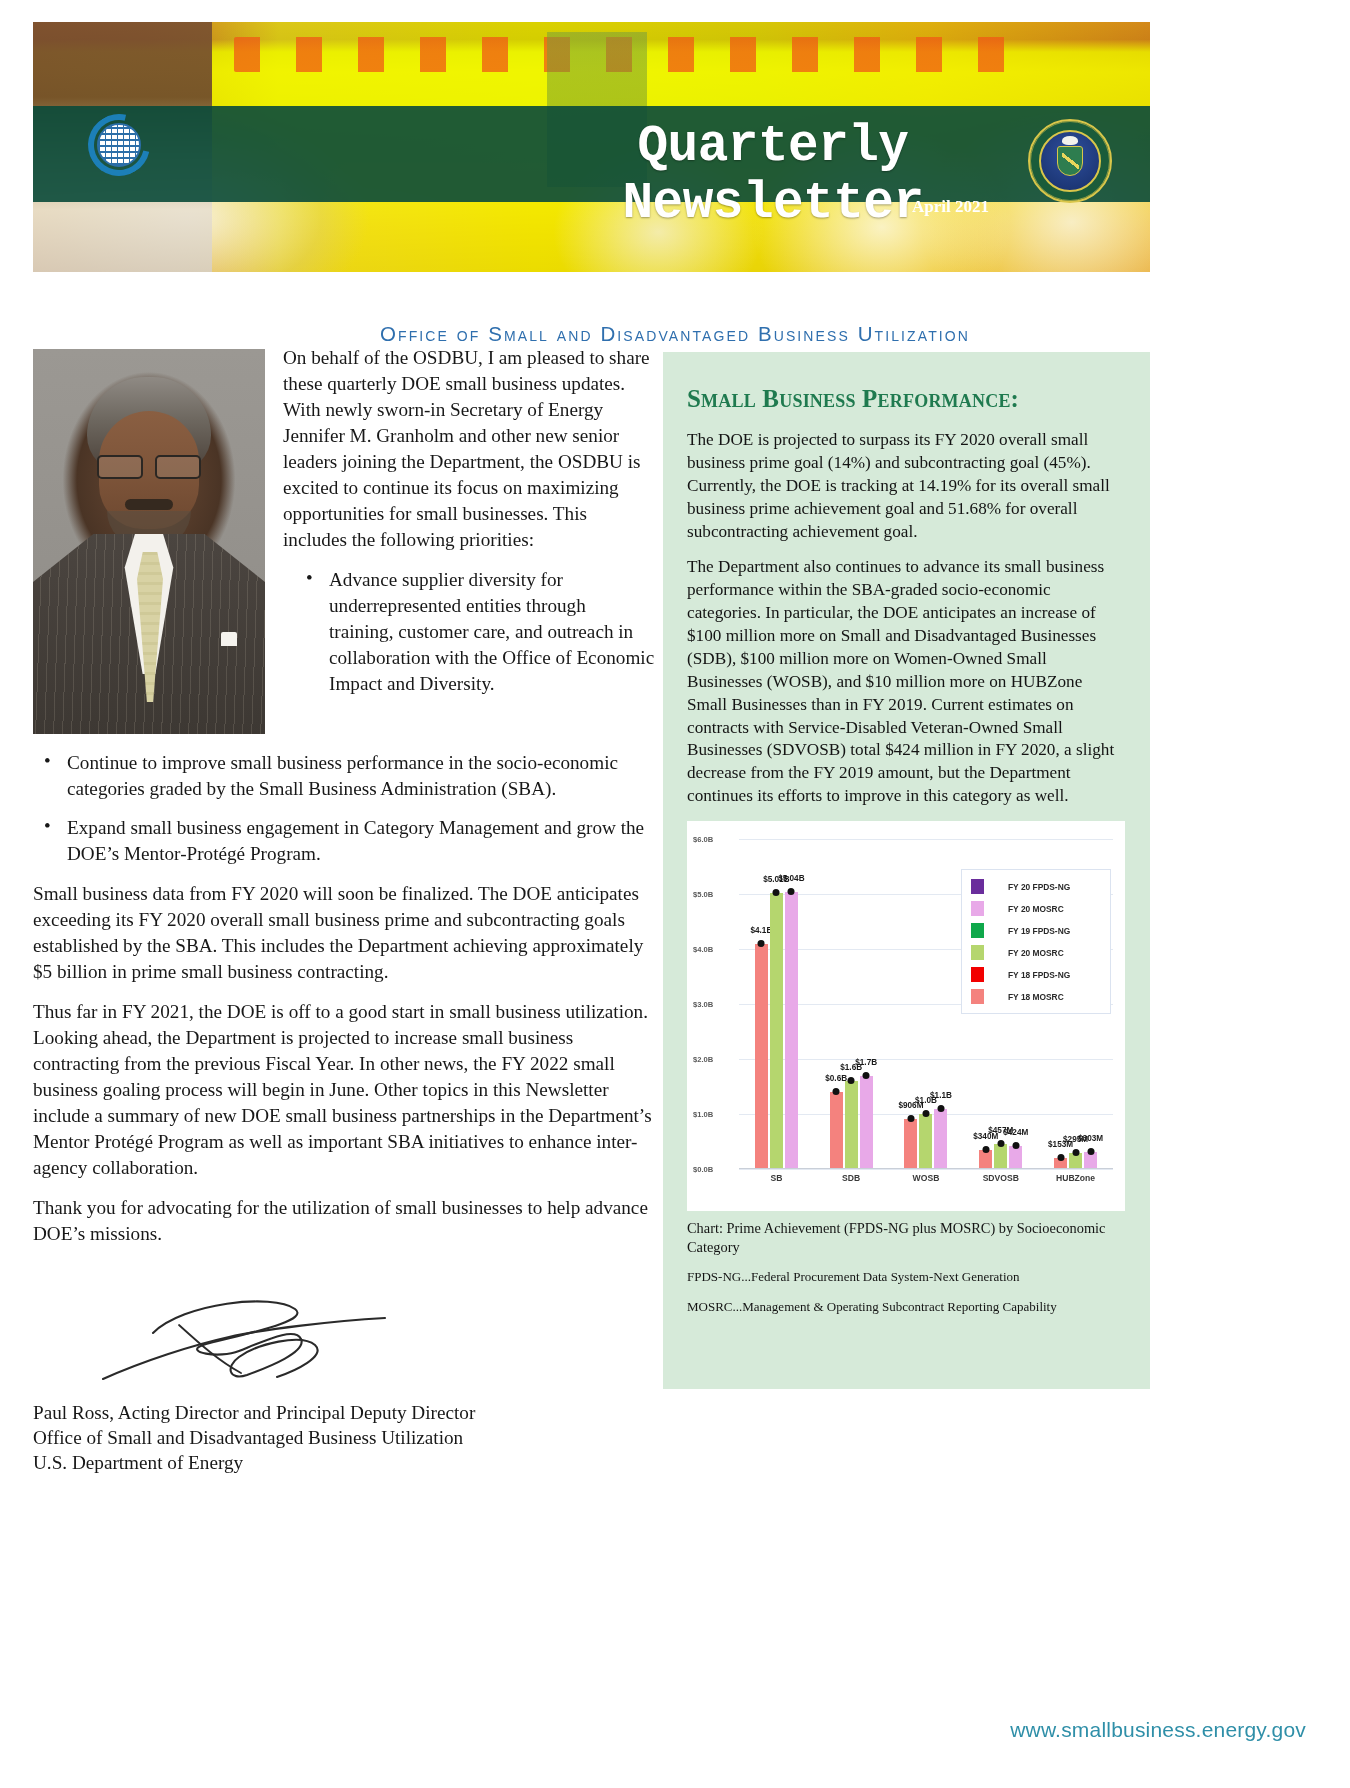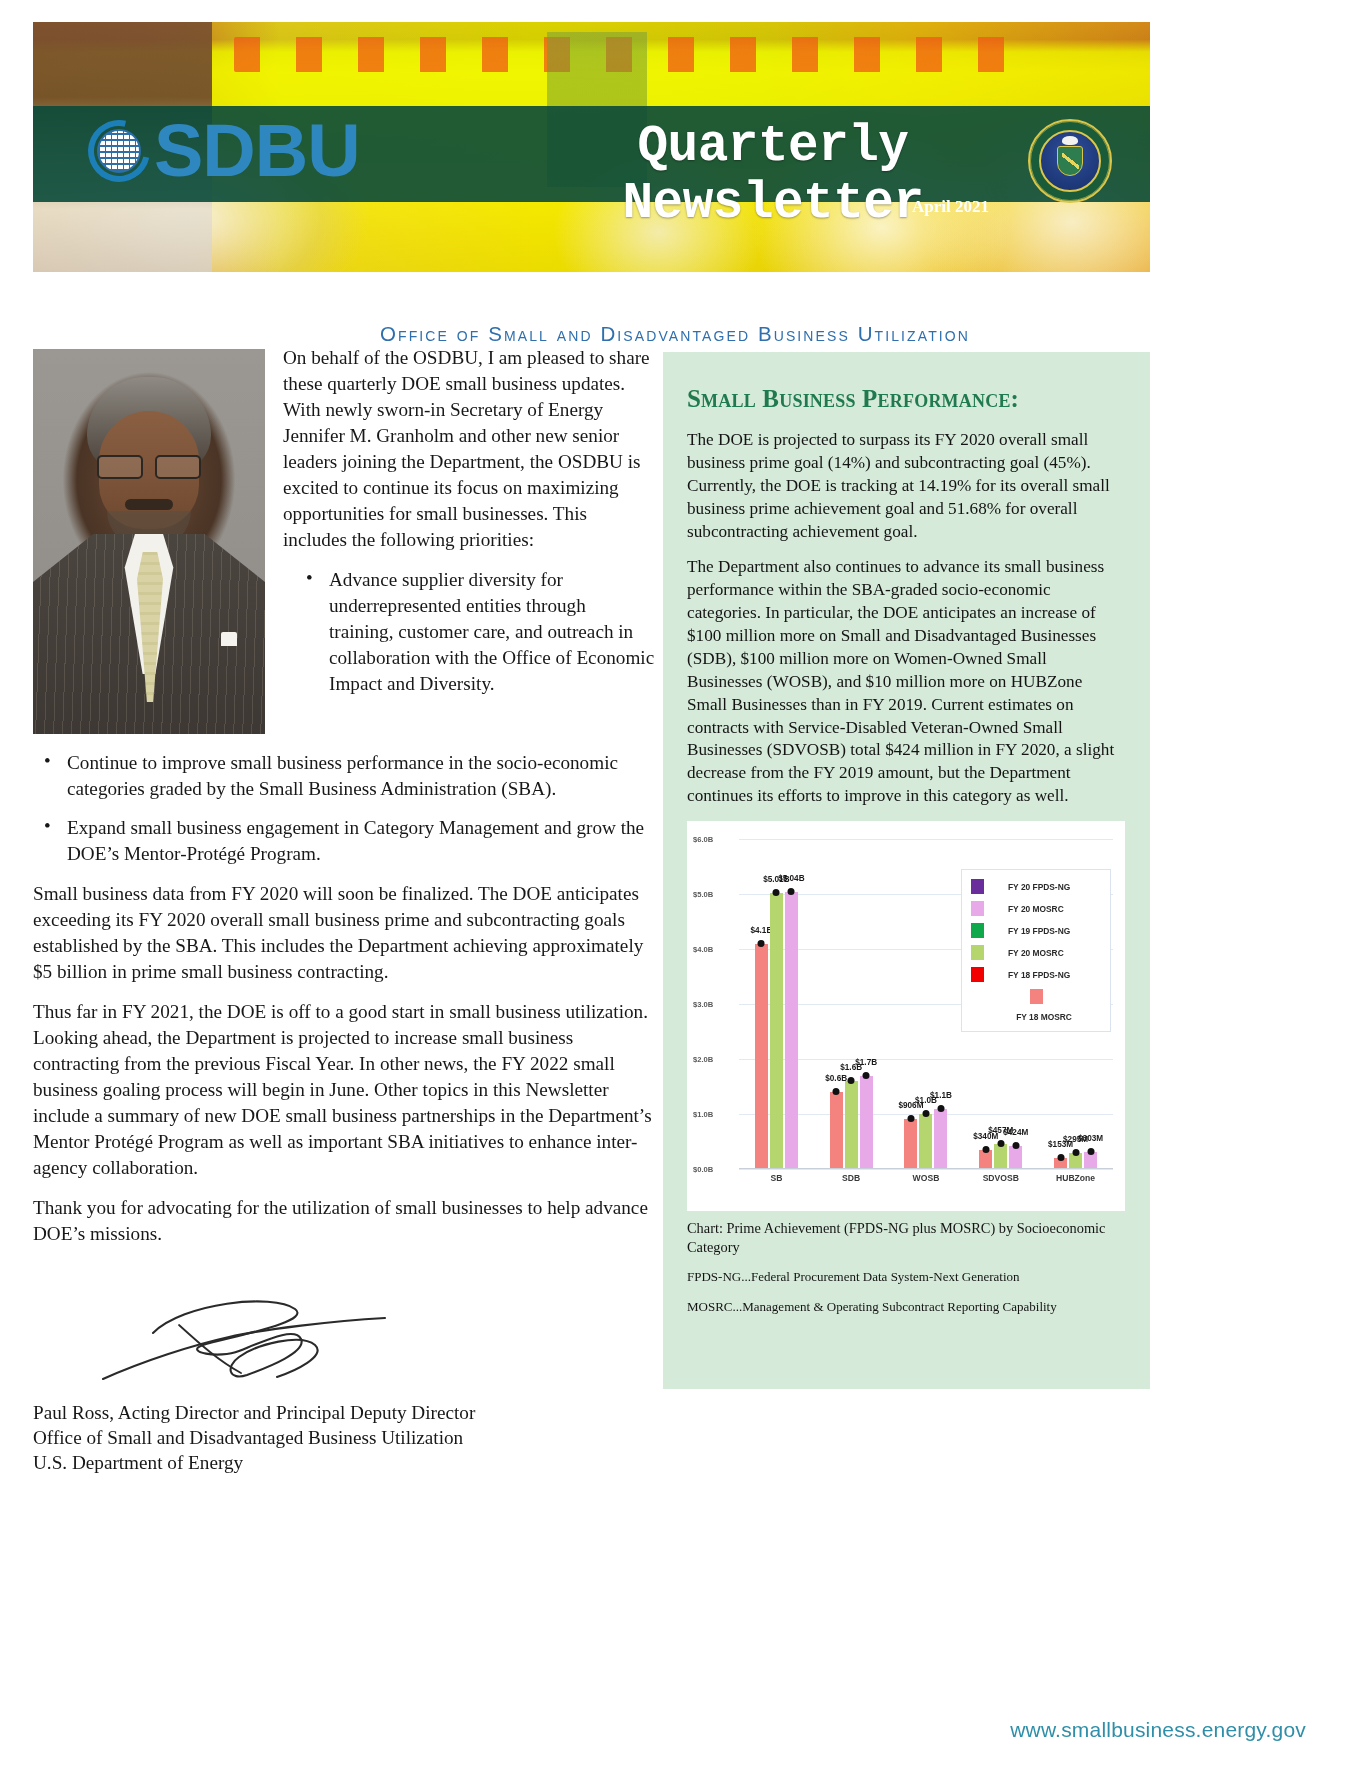--- a/index.html
+++ b/index.html
@@ -316,21 +316,21 @@
   .legend {
     position:absolute; right:14px; top:48px;
     width:150px;
     background:#ffffff;
     border:1px solid #dbe3f0;
     padding:9px 9px;
   }
   .legend-row {
     display:flex; align-items:center; gap:8px; margin-bottom:7px;
   }
-  .legend-row:last-child { margin-bottom:0;flex-direction:column; }
+  .legend-row:last-child { margin-bottom:0; }
   .swatch { width:13px; height:15px; flex:none; }
   .legend-label {
     font-family:"Liberation Sans", sans-serif;
     font-size:8.4px; font-weight:bold; color:#2a2a2a;
     white-space:nowrap;
     padding-left:16px;
   }
   .chart-caption {
     margin-top:8px;
     font-size:14.4px; line-height:1.3; color:#141414;
@@ -354,21 +354,20 @@
   <div class="banner-photo">
     <div class="banner-tubes"></div>
   </div>
   <div class="banner-green"></div>
 
   <div class="logo-wrap">
     <div class="logo-globe">
       <div class="ring"></div>
         <div class="ball"></div>
     </div>
-    <div class="logo-text">SDBU</div>
   </div>
 
   <div class="banner-title">Quarterly Newsletter</div>
   <div class="banner-date">April 2021</div>
 
   <div class="doe-seal">
     <div class="seal-ring-text"></div>
     <div class="inner">
       <div class="eagle"></div>
       <div class="shield"></div>

